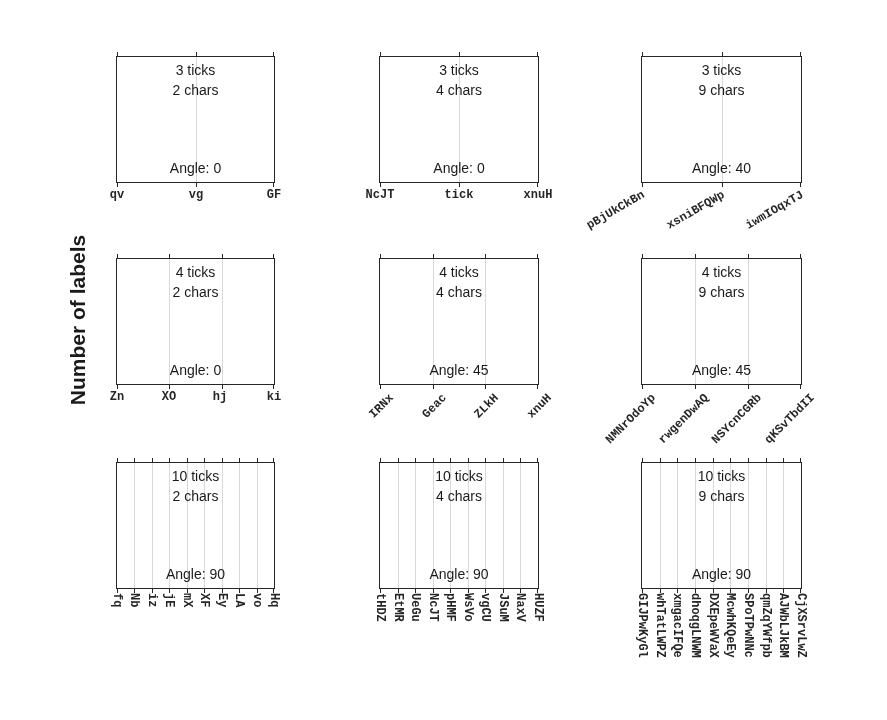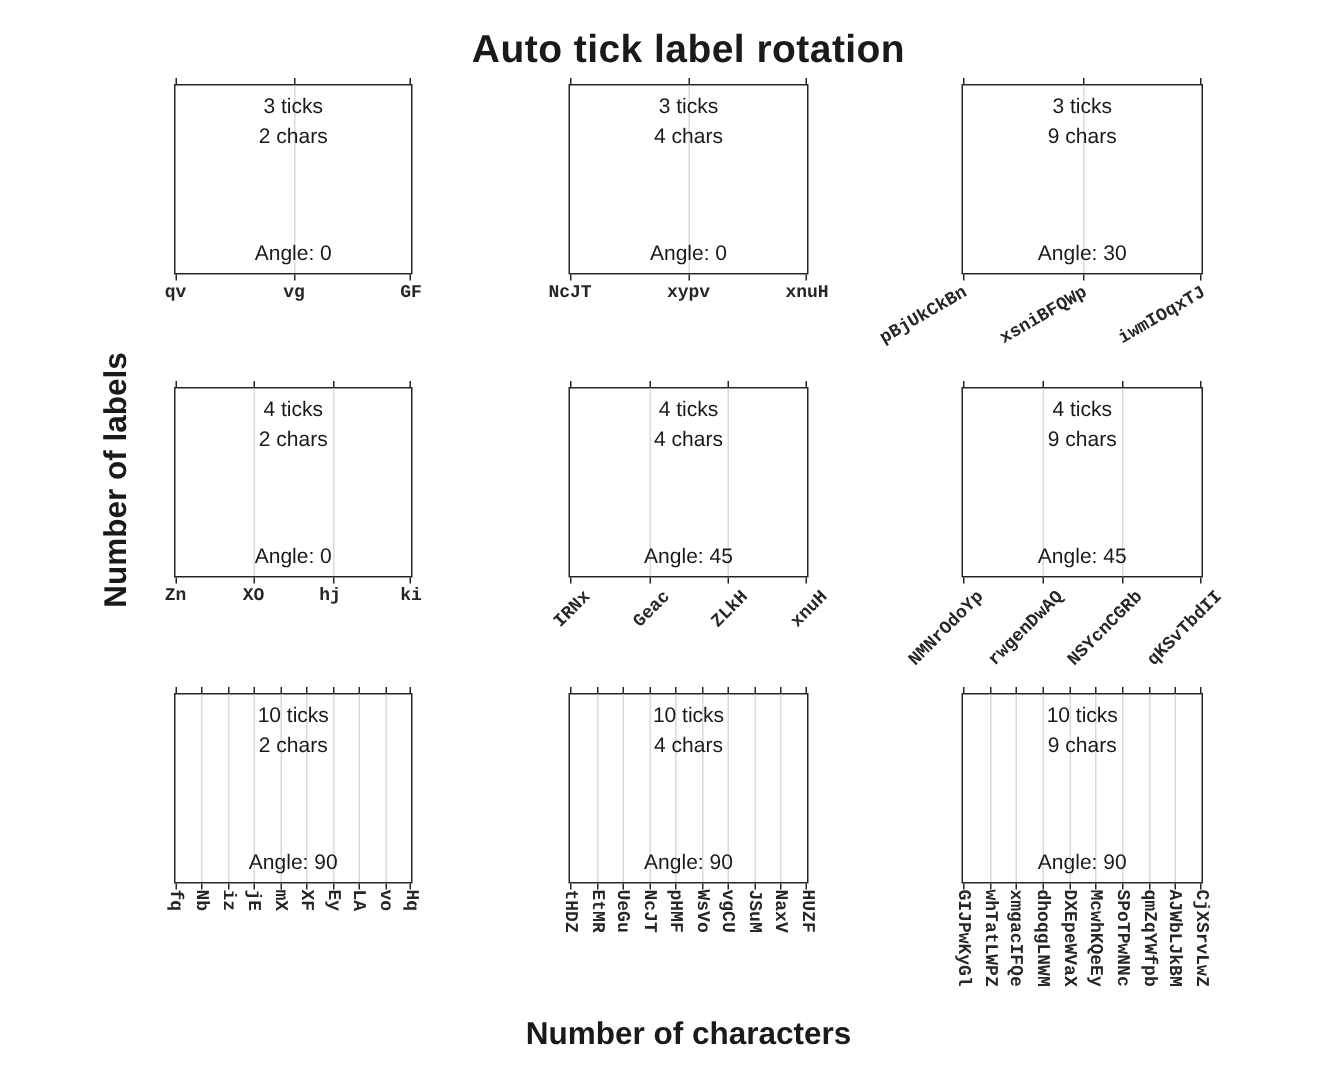--- a/index.html
+++ b/index.html
@@ -52,23 +52,21 @@
     font-size:12px;
     line-height:12px;
     color:#262626;
     white-space:nowrap;
   }
 </style>
 </head>
 <body>
 
 <div id="figure">
-  <div class="fig-title">Auto tick label rotation</div>
   <div class="y-label">Number of labels</div>
-  <div class="x-label">Number of characters</div>
   <div id="grid-root">
       <div class="subplot" style="left: 116px; top: 56px; width: 159px; height: 127px;">
         <div class="tickmark" style="left: 0px; top: -5px;"></div>
         <div class="tickmark" style="left: 0px; top: 126px;"></div>
         <span class="tick-label" style="left: 0px; top: 132px; transform: translateX(-50%);">qv</span>
         <div class="gridline" style="left: 79px; height: 125px;"></div>
         <div class="tickmark" style="left: 79px; top: -5px;"></div>
         <div class="tickmark" style="left: 79px; top: 126px;"></div>
         <span class="tick-label" style="left: 79px; top: 132px; transform: translateX(-50%);">vg</span>
         <div class="tickmark" style="left: 156px; top: -5px;"></div>
@@ -78,42 +76,42 @@
         <div class="sub-text" style="top: 25px;">2 chars</div>
         <div class="sub-text" style="bottom: 6px;">Angle: 0</div>
       </div>
       <div class="subplot" style="left: 379px; top: 56px; width: 160px; height: 127px;">
         <div class="tickmark" style="left: 0px; top: -5px;"></div>
         <div class="tickmark" style="left: 0px; top: 126px;"></div>
         <span class="tick-label" style="left: 0px; top: 132px; transform: translateX(-50%);">NcJT</span>
         <div class="gridline" style="left: 79px; height: 125px;"></div>
         <div class="tickmark" style="left: 79px; top: -5px;"></div>
         <div class="tickmark" style="left: 79px; top: 126px;"></div>
-        <span class="tick-label" style="left: 79px; top: 132px; transform: translateX(-50%);">xypv</span>
+        <span class="tick-label" style="left: 79px; top: 132px; transform: translateX(-50%);">tick</span>
         <div class="tickmark" style="left: 157px; top: -5px;"></div>
         <div class="tickmark" style="left: 157px; top: 126px;"></div>
         <span class="tick-label" style="left: 158px; top: 132px; transform: translateX(-50%);">xnuH</span>
         <div class="sub-text" style="top: 5px;">3 ticks</div>
         <div class="sub-text" style="top: 25px;">4 chars</div>
         <div class="sub-text" style="bottom: 6px;">Angle: 0</div>
       </div>
       <div class="subplot" style="left: 641px; top: 56px; width: 161px; height: 127px;">
         <div class="tickmark" style="left: 0px; top: -5px;"></div>
         <div class="tickmark" style="left: 0px; top: 126px;"></div>
         <span class="tick-label" style="right: 157px; top: 131px; transform-origin: 100% 50%; transform: rotate(-30deg);">pBjUkCkBn</span>
         <div class="gridline" style="left: 80px; height: 125px;"></div>
         <div class="tickmark" style="left: 80px; top: -5px;"></div>
         <div class="tickmark" style="left: 80px; top: 126px;"></div>
         <span class="tick-label" style="right: 77px; top: 131px; transform-origin: 100% 50%; transform: rotate(-30deg);">xsniBFQWp</span>
         <div class="tickmark" style="left: 158px; top: -5px;"></div>
         <div class="tickmark" style="left: 158px; top: 126px;"></div>
         <span class="tick-label" style="right: -2px; top: 131px; transform-origin: 100% 50%; transform: rotate(-30deg);">iwmIOqxTJ</span>
         <div class="sub-text" style="top: 5px;">3 ticks</div>
         <div class="sub-text" style="top: 25px;">9 chars</div>
-        <div class="sub-text" style="bottom: 6px;">Angle: 30</div>
+        <div class="sub-text" style="bottom: 6px;">Angle: 40</div>
       </div>
       <div class="subplot" style="left: 116px; top: 258px; width: 159px; height: 127px;">
         <div class="tickmark" style="left: 0px; top: -5px;"></div>
         <div class="tickmark" style="left: 0px; top: 126px;"></div>
         <span class="tick-label" style="left: 0px; top: 132px; transform: translateX(-50%); text-align: center;">Zn</span>
         <div class="gridline" style="left: 52px; height: 125px;"></div>
         <div class="tickmark" style="left: 52px; top: -5px;"></div>
         <div class="tickmark" style="left: 52px; top: 126px;"></div>
         <span class="tick-label" style="left: 52px; top: 132px; transform: translateX(-50%);">XO</span>
         <div class="gridline" style="left: 105px; height: 125px;"></div>

